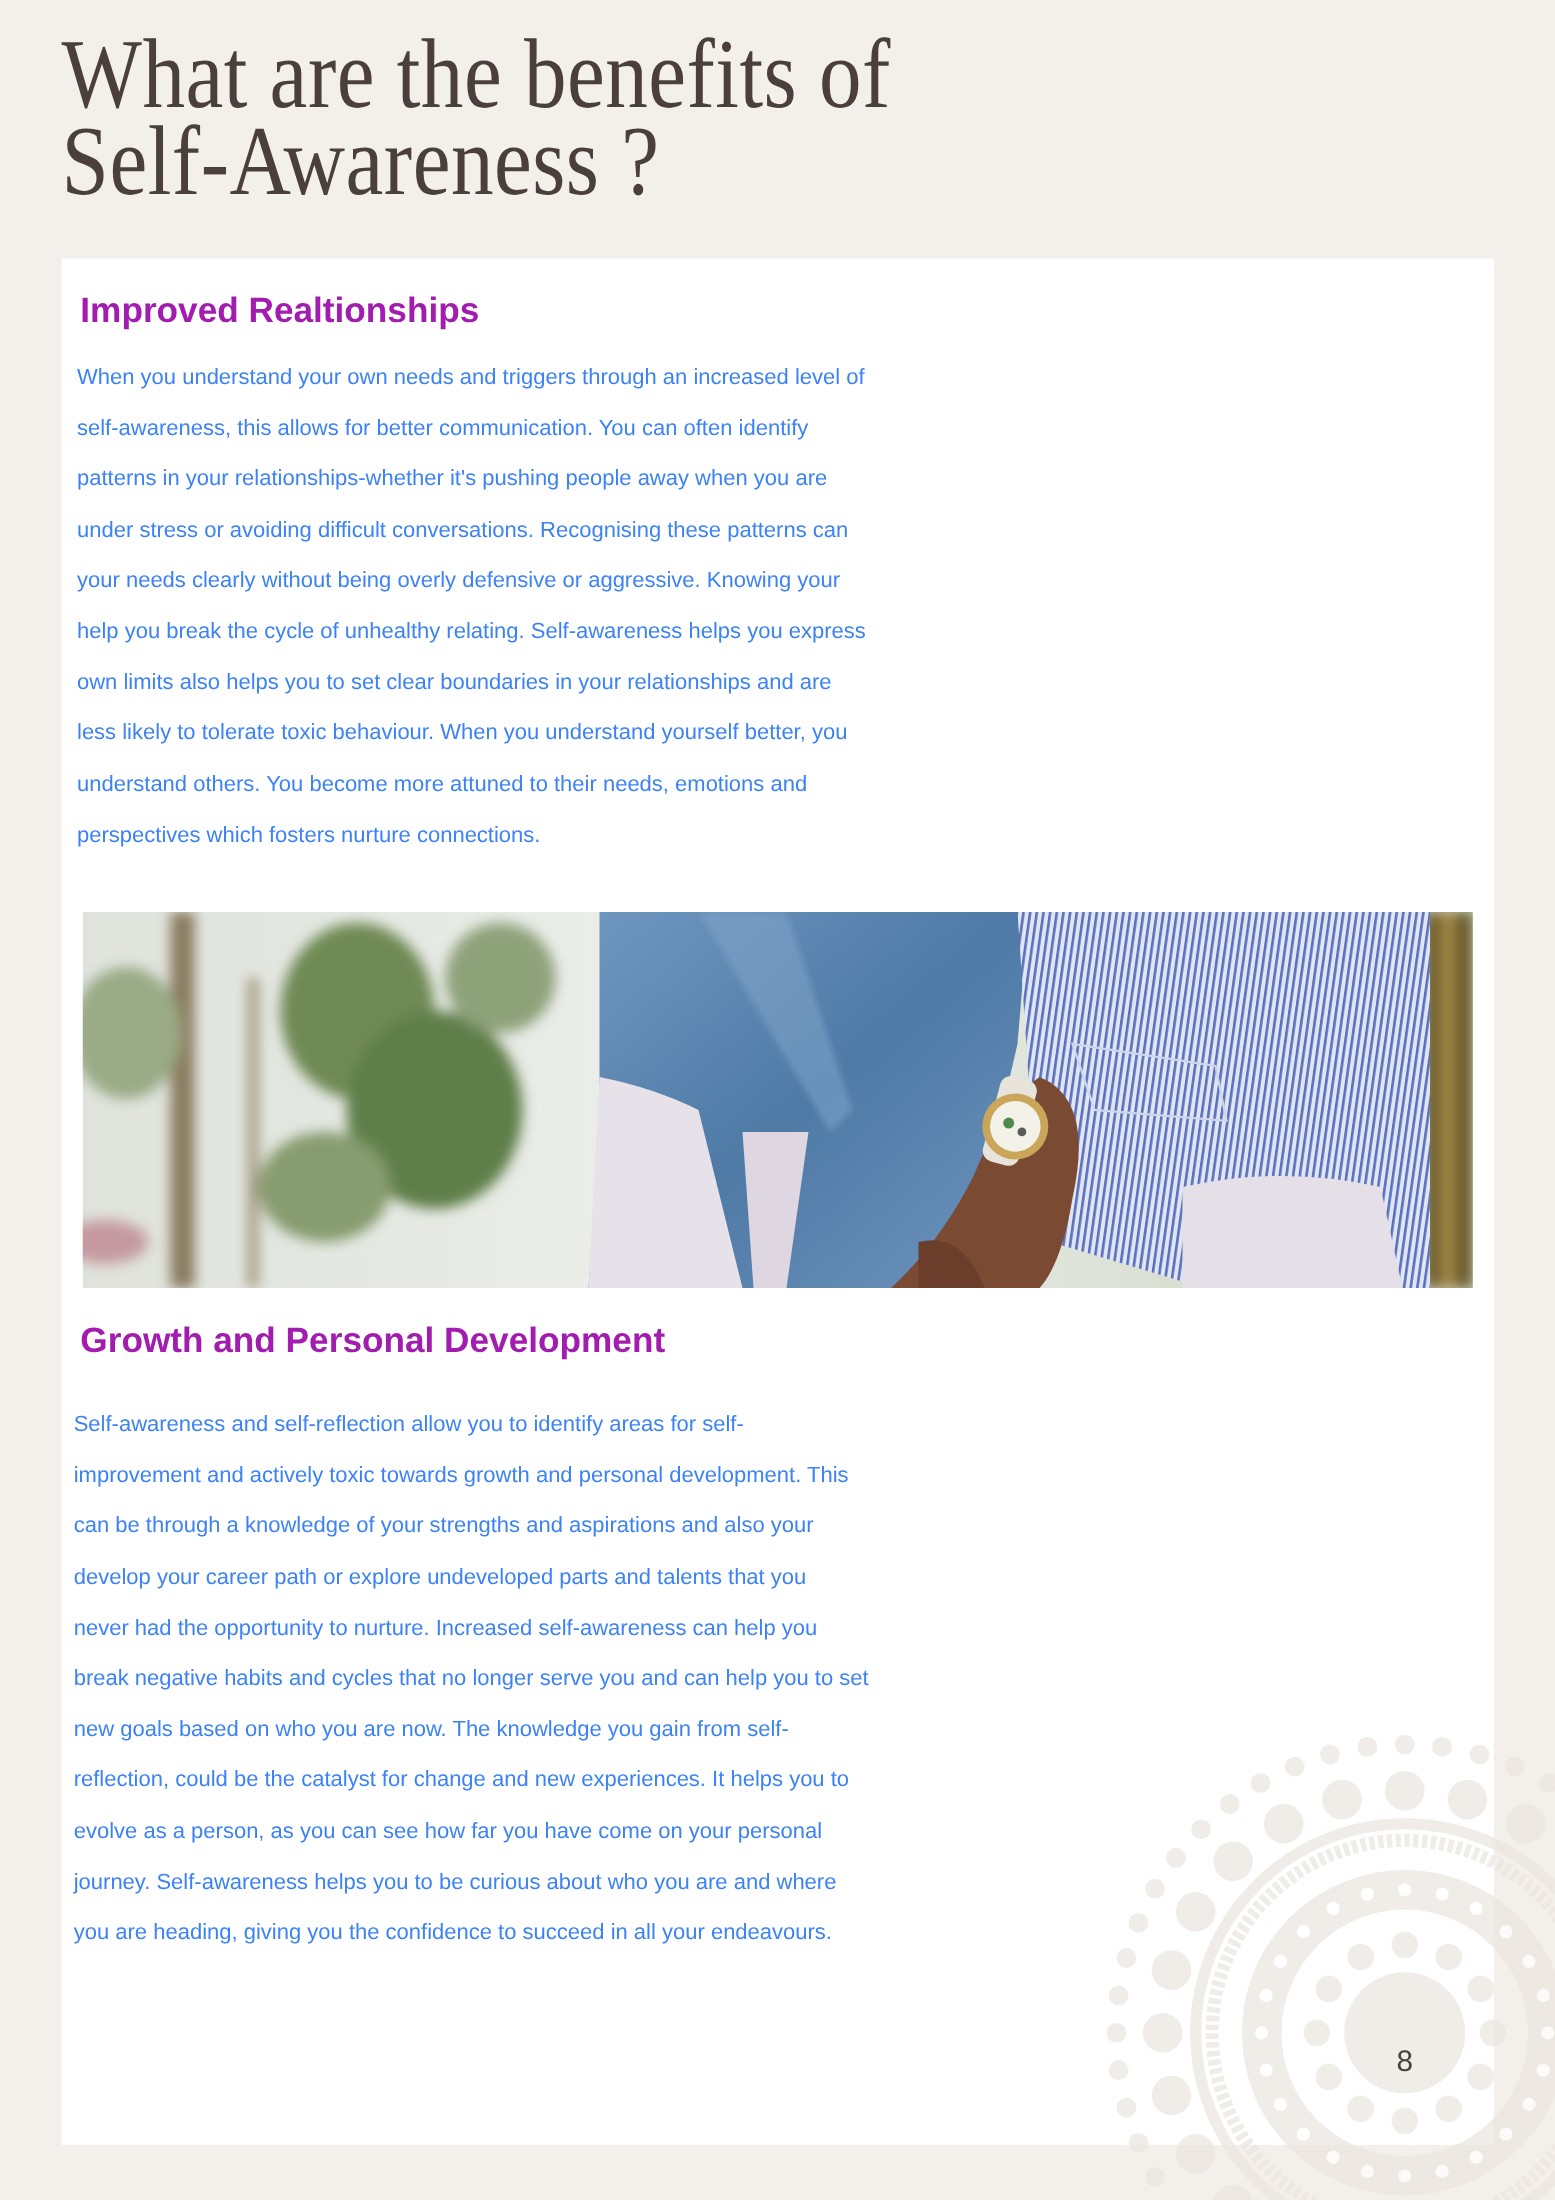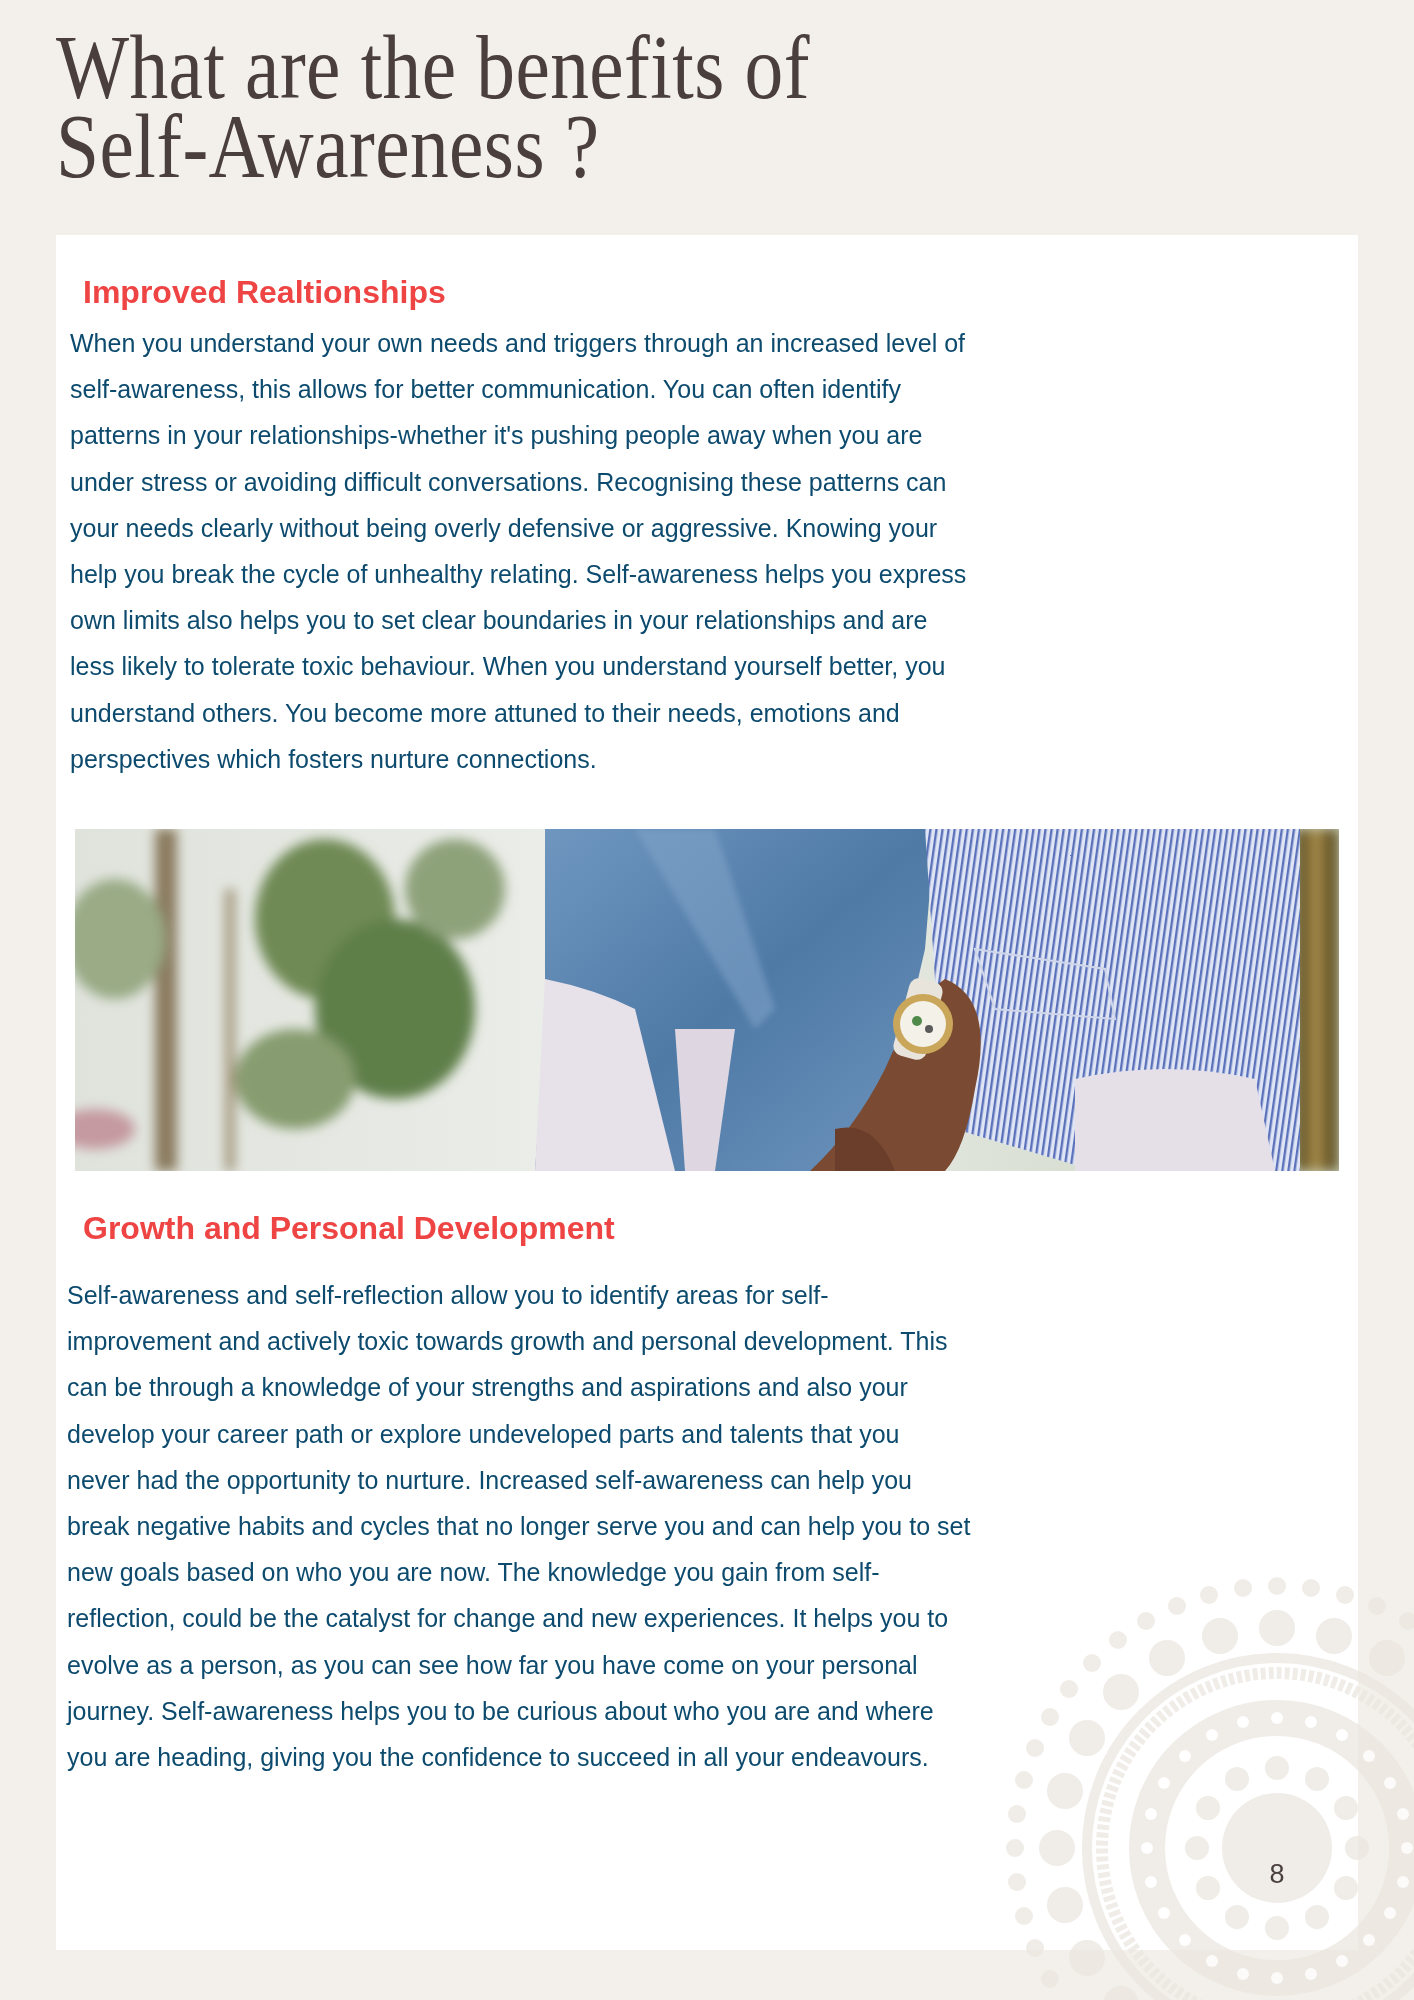--- a/index.html
+++ b/index.html
@@ -26,35 +26,35 @@
     white-space: nowrap;
   }
   .card {
     position: absolute;
     left: 56px; top: 235px;
     width: 1302px; height: 1715px;
     background: #ffffff;
   }
   .section-heading {
     position: absolute;
-    margin: 16px;
+    margin: 6px;
     font-family: "Liberation Sans", sans-serif;
     font-weight: bold;
     font-size: 32px;
     line-height: 40px;
-    color: #ef4444;
+    color: #a21caf;
     white-space: nowrap;
   }
   .paragraph {
     position: absolute;
     margin: 0;
     font-family: "Liberation Sans", sans-serif;
-    font-size: 25px;
+    font-size: 20px;
     line-height: 46.2px;
-    color: #0c4a6e;
+    color: #3b82f6;
   }
   .paragraph .line {
     display: block;
     white-space: nowrap;
   }
   .photo {
     position: absolute;
     left: 19px; top: 594px;
     width: 1264px; height: 342px;
     overflow: hidden;

